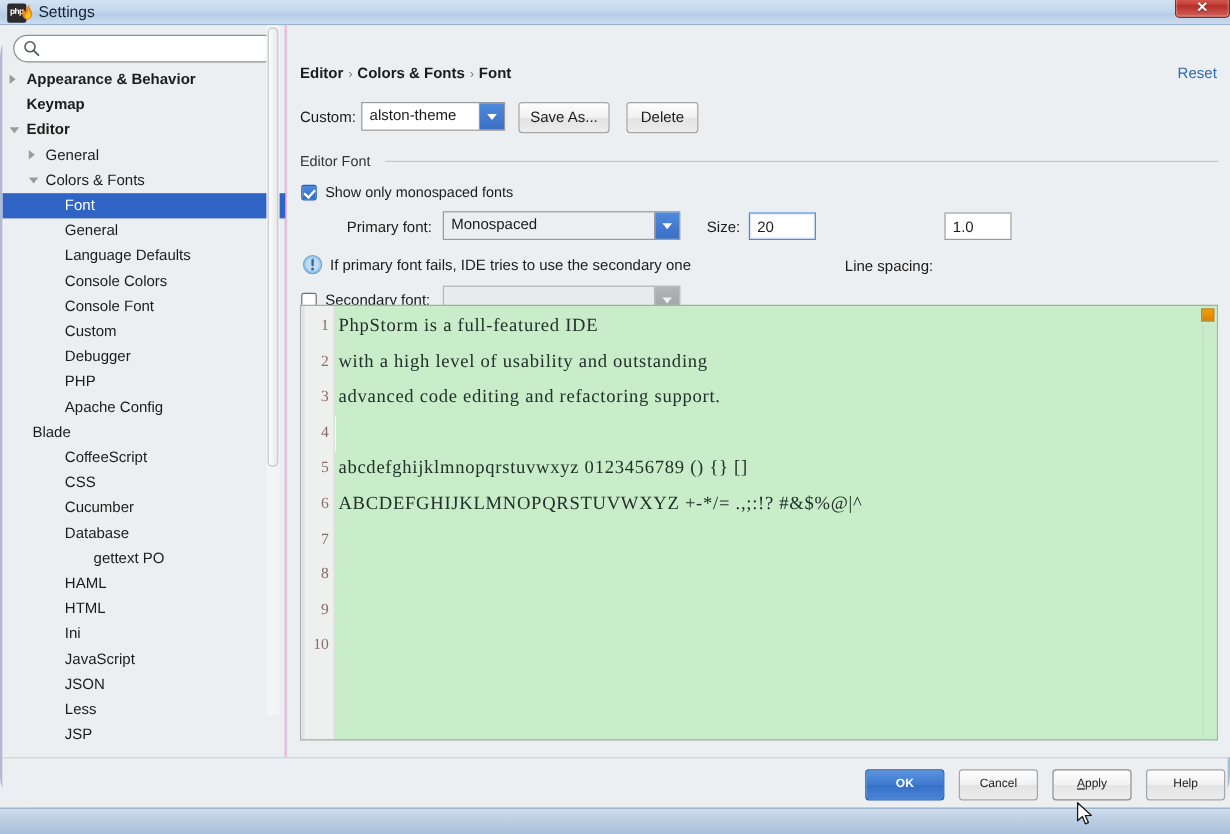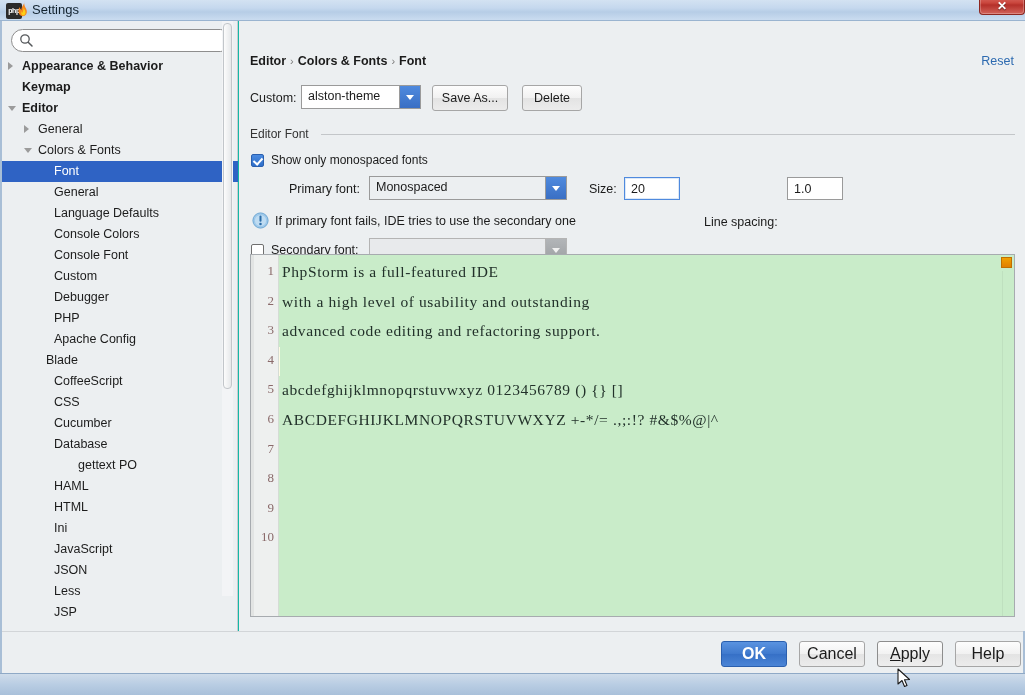--- a/index.html
+++ b/index.html
@@ -65,23 +65,24 @@
     text-align: center;
     color: #fff; font-size: 12px; font-weight: bold;
     font-family: "Liberation Sans", sans-serif;
     text-shadow: 0 1px 1px rgba(0,0,0,0.5);
   }
 
   
   #content {
     position: absolute; left: 0; top: 21px;
     width: 1025px; height: 652px;
-    background: #14b8a6;
+    background: #f9a8d4;
     border-left: 2px solid #a8bed6;
     border-right: 2px solid #a8bed6;
+    border-radius: 26px;
   }
 
   
   #sidebar {
     position: absolute; left: 0; top: 0;
     width: 236px; height: 610px;
     background: #eceff1;
     border-right: 1px solid #c8ccd0;
   }
   #search-wrap {
@@ -434,21 +435,21 @@
   #bottombar {
     position: absolute; left: 0; bottom: 0;
     width: 1021px; height: 42px;
     background: #eceff1;
     border-top: 1px solid #d2d5d8;
   }
   .dlg-btn {
     position: absolute; top: 9px;
     height: 26px;
     border-radius: 3px;
-    font-size: 16px;
+    font-size: 10px;
     font-family: "Liberation Sans", sans-serif;
     text-align: center;
     line-height: 24px;
     cursor: pointer;
   }
   #ok-btn {
     right: 236px; width: 66px;
     background: linear-gradient(to bottom, #5a93e0 0%, #3f79cd 50%, #3670c6 51%, #4a84d6 100%);
     border: 1px solid #2a5fae;
     color: #ffffff;
@@ -527,21 +528,21 @@
           <div class="tree-item"><span class="arrow expanded" style="left: 22px;"></span><span class="tree-label" style="margin-left: 36px;">Colors &amp; Fonts</span></div>
           <div class="tree-item selected"><span class="tree-label" style="margin-left: 52px;">Font</span></div>
           <div class="tree-item"><span class="tree-label" style="margin-left: 52px;">General</span></div>
           <div class="tree-item"><span class="tree-label" style="margin-left: 52px;">Language Defaults</span></div>
           <div class="tree-item"><span class="tree-label" style="margin-left: 52px;">Console Colors</span></div>
           <div class="tree-item"><span class="tree-label" style="margin-left: 52px;">Console Font</span></div>
           <div class="tree-item"><span class="tree-label" style="margin-left: 52px;">Custom</span></div>
           <div class="tree-item"><span class="tree-label" style="margin-left: 52px;">Debugger</span></div>
           <div class="tree-item"><span class="tree-label" style="margin-left: 52px;">PHP</span></div>
           <div class="tree-item"><span class="tree-label" style="margin-left: 52px;">Apache Config</span></div>
-          <div class="tree-item"><span class="tree-label" style="margin-left: 44px;">Blade</span></div>
+          <div class="tree-item"><span class="tree-label" style="margin-left: 25px;">Blade</span></div>
           <div class="tree-item"><span class="tree-label" style="margin-left: 52px;">CoffeeScript</span></div>
           <div class="tree-item"><span class="tree-label" style="margin-left: 52px;">CSS</span></div>
           <div class="tree-item"><span class="tree-label" style="margin-left: 52px;">Cucumber</span></div>
           <div class="tree-item"><span class="tree-label" style="margin-left: 52px;">Database</span></div>
           <div class="tree-item"><span class="tree-label" style="margin-left: 76px;">gettext PO</span></div>
           <div class="tree-item"><span class="tree-label" style="margin-left: 52px;">HAML</span></div>
           <div class="tree-item"><span class="tree-label" style="margin-left: 52px;">HTML</span></div>
           <div class="tree-item"><span class="tree-label" style="margin-left: 52px;">Ini</span></div>
           <div class="tree-item"><span class="tree-label" style="margin-left: 52px;">JavaScript</span></div>
           <div class="tree-item"><span class="tree-label" style="margin-left: 52px;">JSON</span></div>

